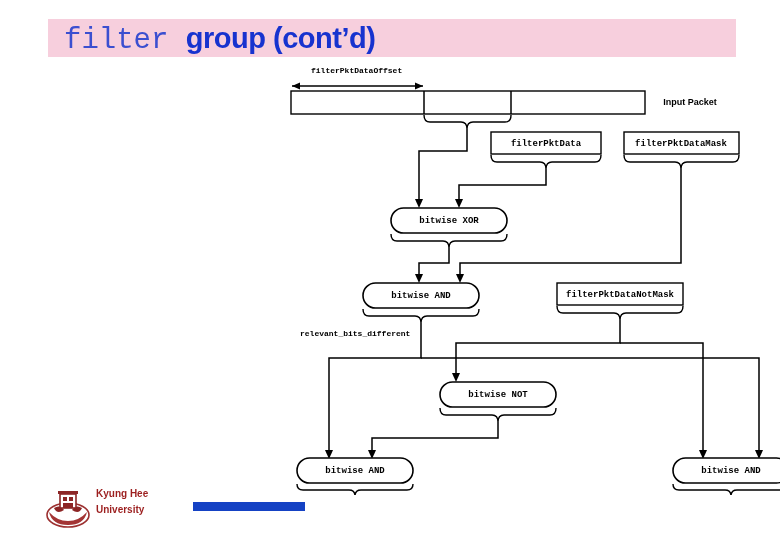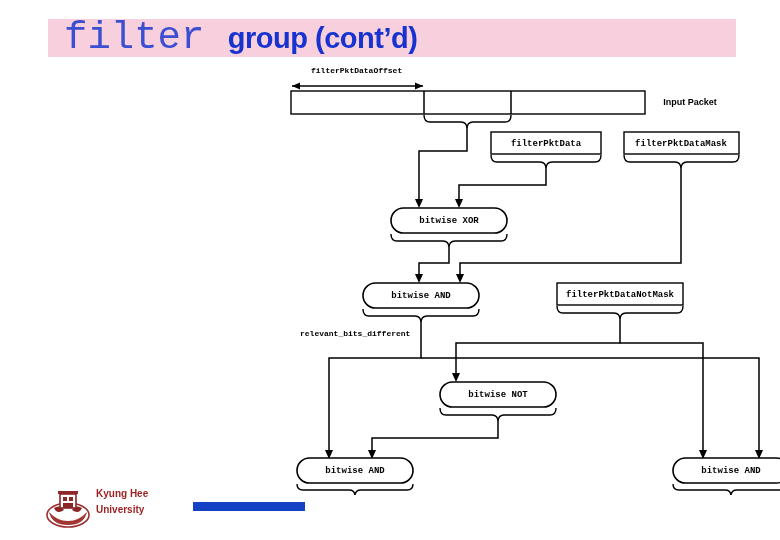--- a/index.html
+++ b/index.html
@@ -28,21 +28,21 @@
     position: absolute;
     left: 64px;
     top: 20px;
     height: 36px;
     line-height: 36px;
     white-space: nowrap;
     z-index: 3;
   }
   #title-mono {
     font-family: "Liberation Mono", "DejaVu Sans Mono", monospace;
-    font-size: 39px;
+    font-size: 29px;
     color: #3b4fd0;
     letter-spacing: 0px;
   }
   #title-bold {
     font-family: Liberation Sans, sans-serif;
     font-weight: bold;
     font-size: 29px;
     color: #1733cf;
     letter-spacing: -0.5px;
   }

